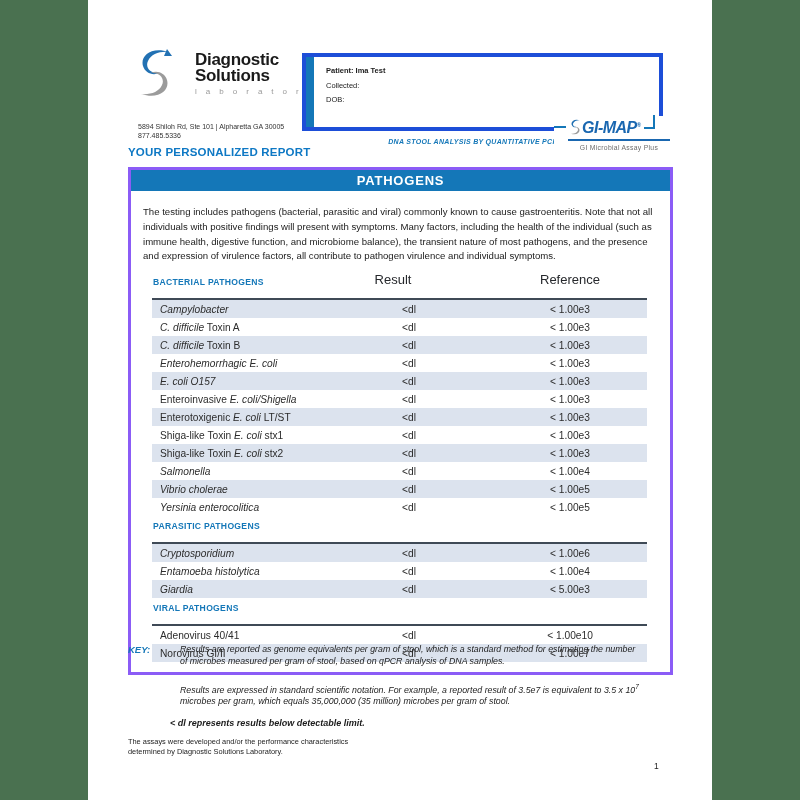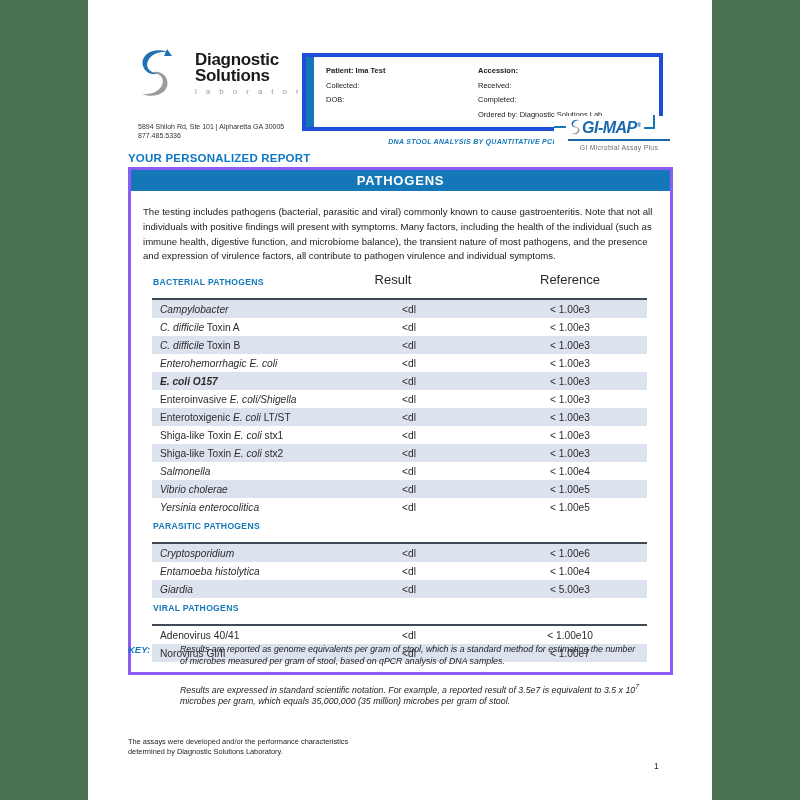--- a/index.html
+++ b/index.html
@@ -28,21 +28,21 @@
   .gimap{position:absolute;left:466px;top:116px;width:118px;background:#fff;}
   .gimap-row{display:flex;align-items:center;}
   .gimap-dash{width:12px;height:2px;background:#1477b8;margin-right:3px;}
   .gimap-text{font-size:16px;font-weight:900;font-style:italic;color:#1a67b0;letter-spacing:-0.5px;line-height:18px;}
   .gimap-reg{font-size:6px;font-weight:bold;color:#1a67b0;vertical-align:super;font-style:normal;}
   .gimap-corner{width:9px;height:12px;border-right:2px solid #1477b8;border-bottom:2px solid #1477b8;align-self:flex-start;margin-left:3px;margin-top:-1px;}
   .gimap-rule{height:2px;background:#1a67b0;margin:2px 2px 3px 14px;}
   .gimap-tagline{font-size:6.8px;color:#6d6d6d;letter-spacing:0.3px;text-align:center;padding-left:12px;}
 
   
-  .report-title{position:absolute;left:40px;top:152px;font-size:11.5px;font-weight:bold;color:#0e78c4;letter-spacing:0.2px;}
+  .report-title{position:absolute;left:40px;top:146px;font-size:11.5px;font-weight:bold;color:#0e78c4;letter-spacing:0.2px;}
   .content-box{position:absolute;left:40px;top:167px;width:545px;border:3px solid #8b5cf6;box-sizing:border-box;background:#fff;}
   .banner{height:21px;background:#1477b8;color:#fff;font-size:13px;font-weight:bold;letter-spacing:0.8px;text-align:center;line-height:21px;}
   .intro{margin:14px 12px 8px 12px;font-size:9.6px;line-height:14.8px;color:#1b1b1b;}
 
   .ptable{margin:0 23px 10px 21px;}
   .sec-header{display:flex;align-items:flex-end;border-bottom:2px solid #3f4a56;padding-bottom:11px;margin-top:5px;gap:16px;}
   .sec-header.first{margin-top:0;}
   .sec-title{flex:1;font-size:8.6px;font-weight:bold;color:#1477b8;letter-spacing:0.3px;padding-left:1px;}
   .col-result{width:120px;text-align:center;}
   .col-ref{width:178px;text-align:center;box-sizing:border-box;padding-left:24px;}
@@ -86,26 +86,20 @@
     </div>
 
     <div class="patient-box">
       <div class="patient-accent"></div>
       <div class="pb-cols">
         <div class="pb-col-left">
           <div class="pb-line pb-bold">Patient: Ima Test</div>
           <div class="pb-line">Collected:</div>
           <div class="pb-line">DOB:</div>
         </div>
-        <div class="pb-col-right">
-          <div class="pb-line pb-bold">Accession:</div>
-          <div class="pb-line">Received:</div>
-          <div class="pb-line">Completed:</div>
-          <div class="pb-line">Ordered by: Diagnostic Solutions Lab</div>
-        </div>
       </div>
     </div>
 
     <div class="assay-line">DNA STOOL ANALYSIS BY QUANTITATIVE PCR</div>
 
     <div class="gimap">
       <div class="gimap-row">
         <div class="gimap-dash"></div>
         <svg width="13" height="16" viewBox="0 0 34 50">
           <path d="M31 4 C 13 -2, 2 8, 5 18 C 7 25, 15 28, 21 25 C 12 26, 7 19, 10 13 C 13 6, 22 3, 31 4 Z" fill="#2271b3"></path>
@@ -143,21 +137,21 @@
             <div class="cell-name"><span style="font-style: italic;">C. difficile</span><span> Toxin B</span></div>
             <div class="col-result">&lt;dl</div>
             <div class="col-ref">&lt; 1.00e3</div>
           </div>
           <div class="prow">
             <div class="cell-name"><span style="font-style: italic;">Enterohemorrhagic E. coli</span></div>
             <div class="col-result">&lt;dl</div>
             <div class="col-ref">&lt; 1.00e3</div>
           </div>
           <div class="prow shade">
-            <div class="cell-name"><span style="font-style: italic; font-weight: bold;">E. coli O157</span></div>
+            <div class="cell-name"><span style="font-style: italic;">E. coli O157</span></div>
             <div class="col-result">&lt;dl</div>
             <div class="col-ref">&lt; 1.00e3</div>
           </div>
           <div class="prow">
             <div class="cell-name"><span>Enteroinvasive </span><span style="font-style: italic;">E. coli/Shigella</span></div>
             <div class="col-result">&lt;dl</div>
             <div class="col-ref">&lt; 1.00e3</div>
           </div>
           <div class="prow shade">
             <div class="cell-name"><span>Enterotoxigenic </span><span style="font-style: italic;">E. coli</span><span> LT/ST</span></div>
@@ -221,20 +215,21 @@
             <div class="col-ref">&lt; 1.00e7</div>
           </div>
         </div>
     </div>
 
     <div class="key-row">
       <div class="key-label">KEY:</div>
       <div class="key-body">
         <p class="key-para">Results are reported as genome equivalents per gram of stool, which is a standard method for estimating the number of microbes measured per gram of stool, based on qPCR analysis of DNA samples.</p>
         <p class="key-para2">Results are expressed in standard scientific notation. For example, a reported result of 3.5e7 is equivalent to 3.5 x 10<sup>7</sup> microbes per gram, which equals 35,000,000 (35 million) microbes per gram of stool.</p>
+        <div class="key-note">&lt; dl represents results below detectable limit.</div>
       </div>
     </div>
 
     <div class="disclaimer">
       <div>The assays were developed and/or the performance characteristics</div>
       <div>determined by Diagnostic Solutions Laboratory.</div>
     </div>
     <div class="page-num">1</div>
 
   </div>

